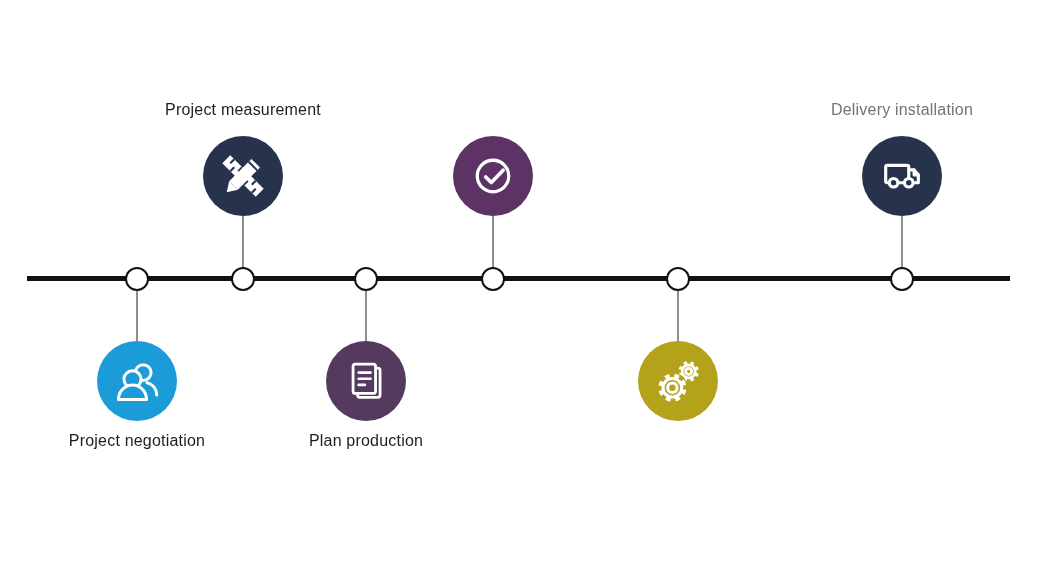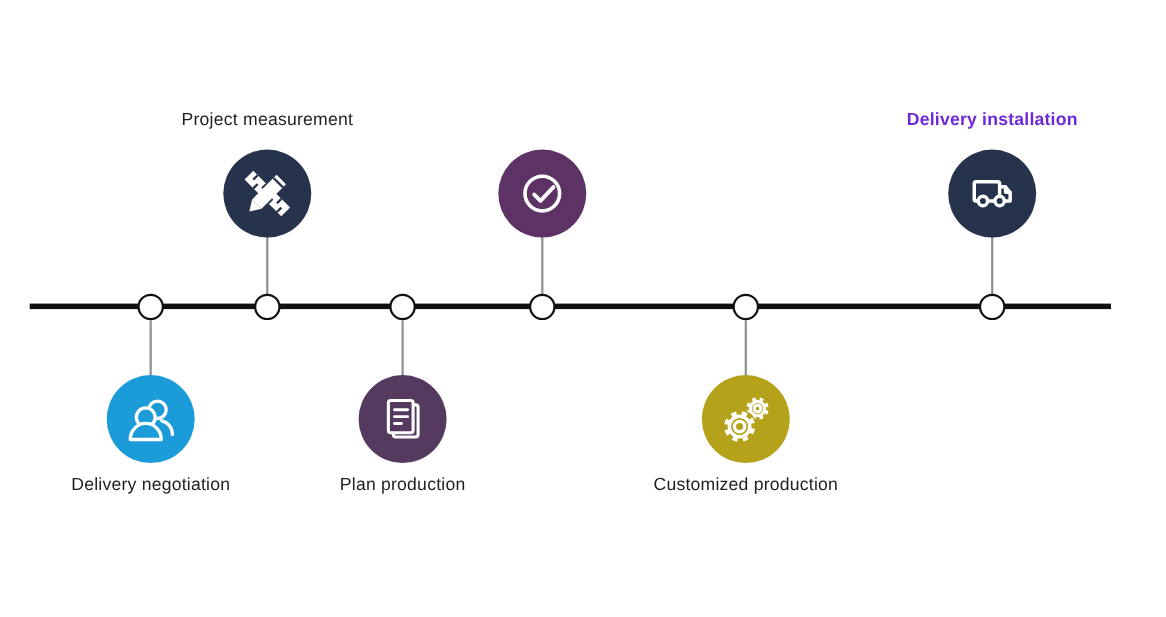--- a/index.html
+++ b/index.html
@@ -60,21 +60,21 @@
     <div class="connector" style="background-color: rgb(143, 143, 143);"></div>
     <div class="node" style="background-color: rgb(255, 255, 255); border-color: rgb(17, 17, 17);"></div>
     <div class="bubble">
       <svg viewBox="0 0 48 48">
         <circle cx="29.5" cy="16.5" r="7" fill="none" stroke="#fff" stroke-width="2.7"></circle>
         <path d="M33 25.5 a10.5 11 0 0 1 8.5 10.5 v0.5" fill="none" stroke="#fff" stroke-width="2.7" stroke-linecap="round"></path>
         <circle cx="20" cy="22.5" r="7.6" fill="var(--c)" stroke="#fff" stroke-width="2.7"></circle>
         <path d="M7.5 40.5 a12.5 13 0 0 1 25 0 z" fill="var(--c)" stroke="#fff" stroke-width="2.7" stroke-linejoin="round"></path>
       </svg>
     </div>
-    <div class="label" style="color: rgb(30, 30, 30);">Delivery negotiation</div>
+    <div class="label" style="color: rgb(30, 30, 30);">Project negotiation</div>
   </div>
 
   <div class="milestone above" style="--x: 243px; --c: #27334d;">
     <div class="connector" style="background-color: rgb(143, 143, 143);"></div>
     <div class="node" style="background-color: rgb(255, 255, 255); border-color: rgb(17, 17, 17);"></div>
     <div class="bubble">
       <svg viewBox="0 0 48 48">
         <g transform="rotate(45 24 24)">
           <rect x="3" y="19" width="42" height="10" fill="#fff"></rect>
           <g stroke="var(--c)" stroke-width="1.9">
@@ -132,33 +132,32 @@
         <circle cx="33.5" cy="15.5" r="5.8" fill="var(--c)" stroke="#fff" stroke-width="2.5"></circle>
         <circle cx="33.5" cy="15.5" r="2.7" fill="none" stroke="#fff" stroke-width="2.5"></circle>
 
         <circle cx="19" cy="30" r="13.6" fill="var(--c)"></circle>
 
         <circle cx="19" cy="30" r="10.2" fill="none" stroke="#fff" stroke-width="4.6" stroke-dasharray="4.0 4.0" transform="rotate(8 19 30)"></circle>
         <circle cx="19" cy="30" r="8.3" fill="var(--c)" stroke="#fff" stroke-width="2.7"></circle>
         <circle cx="19" cy="30" r="4.2" fill="none" stroke="#fff" stroke-width="2.7"></circle>
       </svg>
     </div>
-    <div class="label" style="color: rgb(30, 30, 30);">Customized production</div>
   </div>
 
   <div class="milestone above" style="--x: 902px; --c: #27334d;">
     <div class="connector" style="background-color: rgb(143, 143, 143);"></div>
     <div class="node" style="background-color: rgb(255, 255, 255); border-color: rgb(17, 17, 17);"></div>
     <div class="bubble">
       <svg viewBox="0 0 48 48">
         <g fill="none" stroke="#fff" stroke-width="2.8" stroke-linejoin="round" stroke-linecap="round">
           <rect x="9.5" y="14.5" width="20.5" height="15.5" rx="1.5"></rect>
           <path d="M30 18.5 h4.5 l4 4.5 v7 h-8.5"></path>
           <path d="M34.8 18.5 v4.5 h3.7"></path>
         </g>
         <circle cx="16.5" cy="30" r="3.8" fill="var(--c)" stroke="#fff" stroke-width="2.8"></circle>
         <circle cx="30" cy="30" r="3.8" fill="var(--c)" stroke="#fff" stroke-width="2.8"></circle>
       </svg>
     </div>
-    <div class="label" style="color: #6d28d9; font-weight: bold;">Delivery installation</div>
+    <div class="label" style="color: #737373;">Delivery installation</div>
   </div>
 
 </div>
 
 </body></html>

